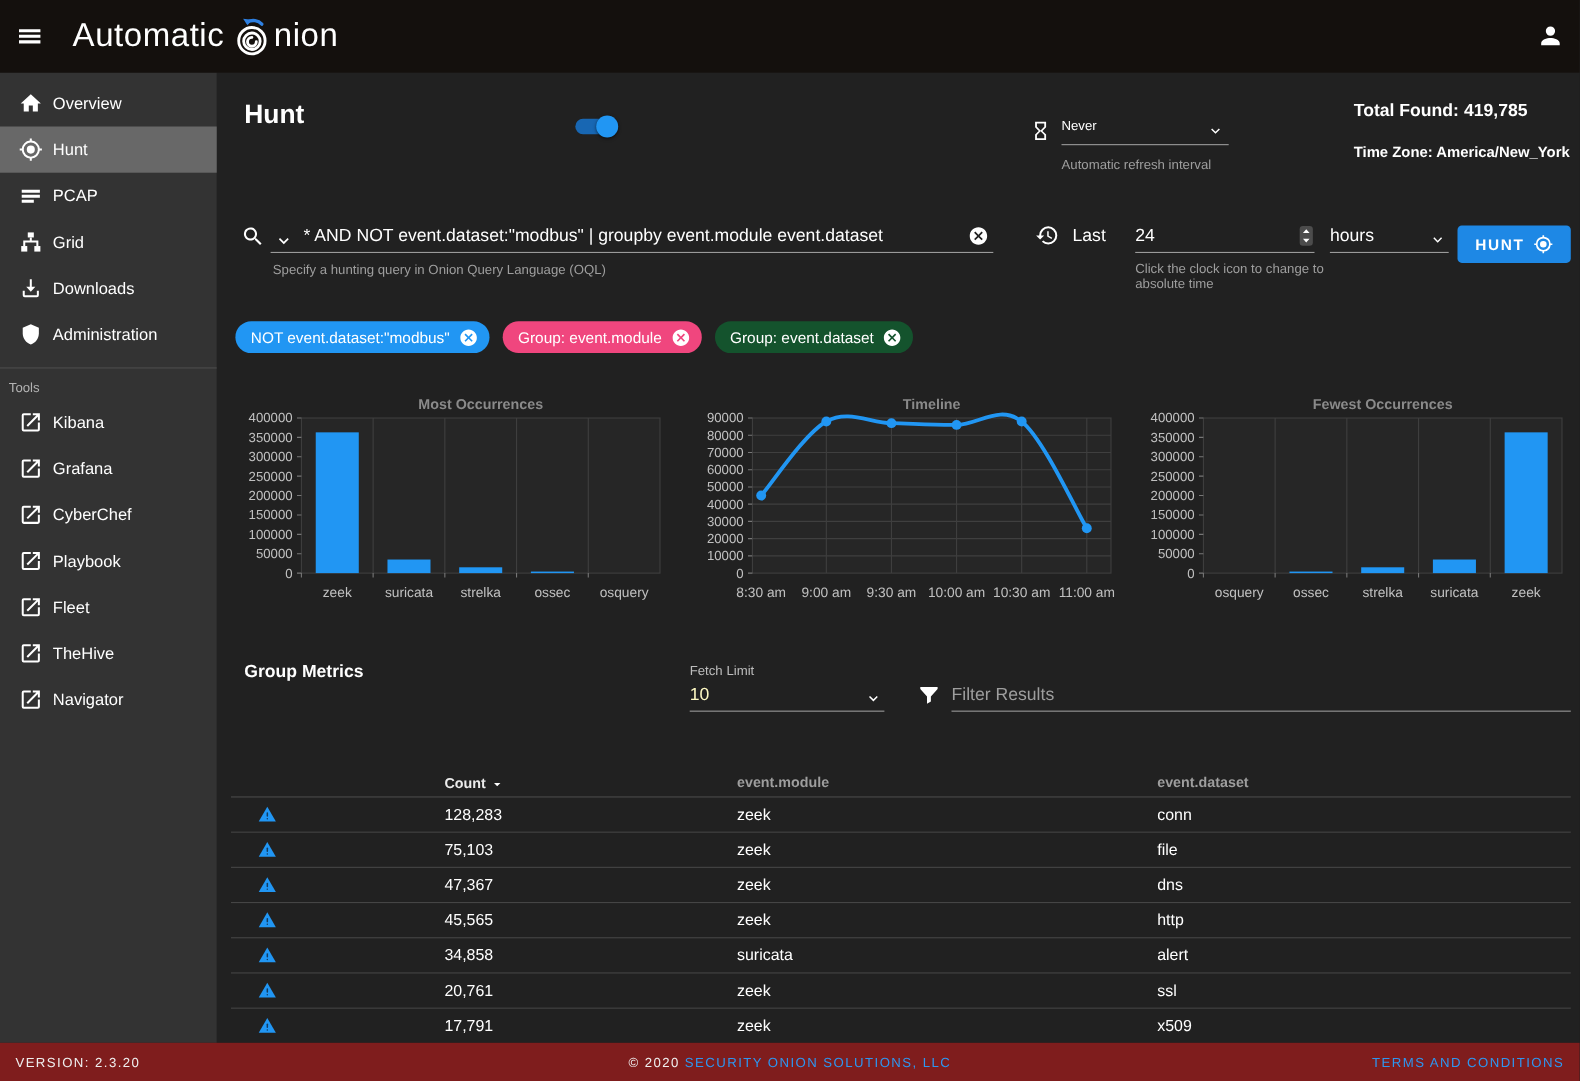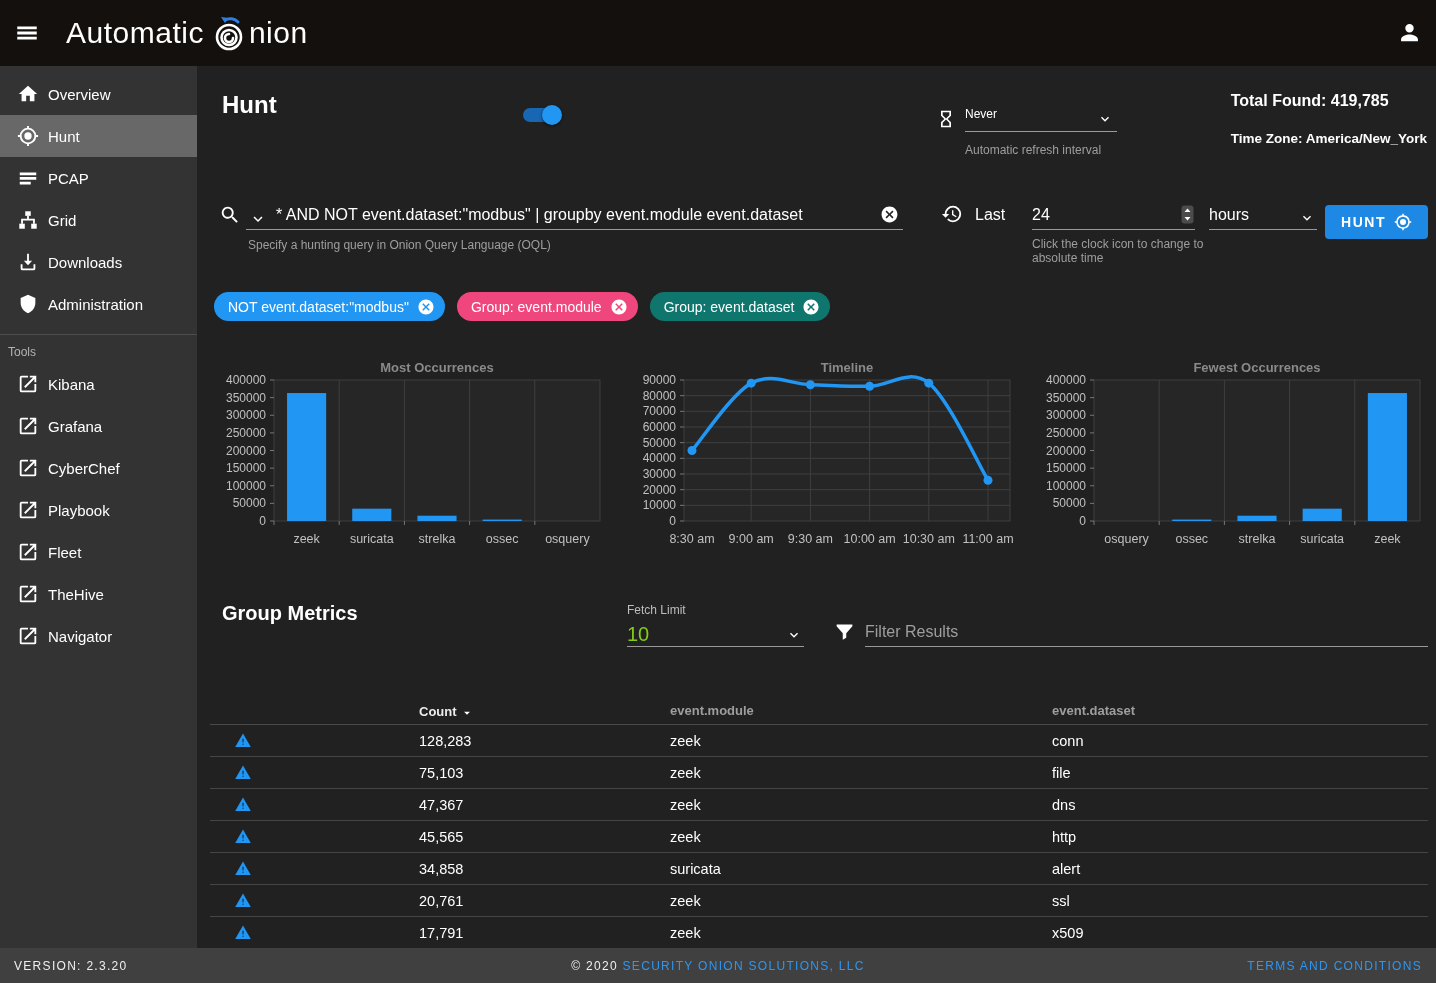--- a/index.html
+++ b/index.html
@@ -18,21 +18,21 @@
   
   .sidebar { position:absolute; top:66px; left:0; width:197px; bottom:35px; background:#333333; z-index:2; }
   .side-item { position:relative; height:42px; display:flex; align-items:center; cursor:pointer; color:#fff;padding-left:16px; }
   .side-item.active { background:#686868; }
   .side-item .ic { position:absolute; left:17px; width:22px; height:22px; }
   .side-item .lbl { position:absolute; left:48px; font-size:15px; }
   .side-div { border-top:1px solid #4d4d4d; margin-top:9px; }
   .tools-label { color:#b3b3b3; font-size:12px; padding:10px 0 4px 8px; }
 
   
-  .footer { position:absolute; left:0; bottom:0; width:1436px; height:35px; background:#404040; z-index:8;
+  .footer { position:absolute; left:0; bottom:0; width:1436px; height:35px; background:#7f1d1d; z-index:8;
             color:#efefef; font-size:12px; letter-spacing:1.3px; }
   .footer .ver { position:absolute; left:14px; top:11px; }
   .footer .mid { position:absolute; left:0; right:0; top:11px; text-align:center; }
   .footer a, .flink { color:#2e96f0; text-decoration:none; cursor:pointer; }
   .footer .terms { position:absolute; right:14px; top:11px; }
 
   
   .content { position:absolute; left:197px; top:66px; right:0; bottom:35px; background:#212121; overflow:hidden; }
   .page-title { position:absolute; left:25px; top:25px; font-size:24px; font-weight:bold; color:#fff; }
 
@@ -80,40 +80,40 @@
   .chips { position:absolute; left:17px; top:226px; display:flex; gap:12px; }
   .chip { height:29px; border-radius:15px; display:flex; align-items:center; padding:0 10px 0 14px;
           color:#fff; font-size:14px; cursor:pointer; }
   .chip .chip-x { margin-left:8px; width:18px; height:18px; cursor:pointer; }
 
   
   .charts-row { position:absolute; left:13px; top:290px; right:8px; display:flex; gap:11px; }
   .chart-panel { flex:1; height:196px; }
 
   
-  .gm-title { position:absolute; left:25px; top:536px; font-size:20px; font-weight:bold; color:#fff; }
+  .gm-title { position:absolute; left:25px; top:536px; font-size:16px; font-weight:bold; color:#fff; }
   .fetch-label { position:absolute; left:430px; top:537px; color:#bdbdbd; font-size:12px; }
   .fetch-select { position:absolute; left:430px; top:555px; width:177px; height:26px;
-                  border-bottom:1px solid #9a9a9a; color:#84cc16; font-size:20px; cursor:pointer; }
+                  border-bottom:1px solid #9a9a9a; color:#fef9c3; font-size:16px; cursor:pointer; }
   .fetch-select .chev { position:absolute; right:2px; top:6px; }
   .funnel-ic { position:absolute; left:637px; top:555px; width:21px; height:21px; }
   .filter-input { position:absolute; left:668px; top:551px; width:563px; height:30px; background:transparent;
                   border:none; border-bottom:1px solid #9a9a9a; outline:none; color:#fff; font-size:16px;
                   font-family:"Liberation Sans",sans-serif; }
   .filter-input::placeholder { color:#9e9e9e; opacity:1; }
 
   
   .gtable { position:absolute; left:13px; top:630px; right:8px; }
   .thead { position:relative; height:29px; border-bottom:1px solid #4a4a4a; }
   .thead .h { position:absolute; top:7px; font-size:13px; font-weight:bold; color:#9e9e9e; }
   .thead .h.count { color:#ececec; display:flex; align-items:center; gap:3px; cursor:pointer; }
   .trow { position:relative; height:32px; border-bottom:1px solid #454545; cursor:pointer; }
   .trow .warn { position:absolute; left:24px; top:7px; width:18px; height:17px; cursor:pointer; }
   .trow .cell { position:absolute; top:8px; font-size:14.5px; color:#fff; }
-  .c-count { left:209px; } .c-module { left:460px; } .c-dataset { left:842px; }
+  .c-count { left:194px; } .c-module { left:460px; } .c-dataset { left:842px; }
 </style>
 </head>
 <body>
 
 <div class="appbar">
   <div class="hamburger">
     <svg viewBox="0 0 24 24" width="26" height="26">
         <path fill="#fff" d="M3 6h18v2.6H3zM3 10.7h18v2.6H3zM3 15.4h18v2.6H3z"></path>
       </svg>
   </div>
@@ -338,21 +338,21 @@
         </span>
     </div>
     <div class="chip" style="background: rgb(240, 70, 126);">
       <span>Group: event.module</span>
       <span class="chip-x">
           <svg viewBox="0 0 24 24" width="18" height="18">
             <path fill="#fff" d="M12 2C6.47 2 2 6.47 2 12s4.47 10 10 10 10-4.47 10-10S17.53 2 12 2zm5 13.59L15.59 17 12 13.41 8.41 17 7 15.59 10.59 12 7 8.41 8.41 7 12 10.59 15.59 7 17 8.41 13.41 12 17 15.59z"></path>
           </svg>
         </span>
     </div>
-    <div class="chip" style="background: #0f766e;">
+    <div class="chip" style="background: #14532d;">
       <span>Group: event.dataset</span>
       <span class="chip-x">
           <svg viewBox="0 0 24 24" width="18" height="18">
             <path fill="#fff" d="M12 2C6.47 2 2 6.47 2 12s4.47 10 10 10 10-4.47 10-10S17.53 2 12 2zm5 13.59L15.59 17 12 13.41 8.41 17 7 15.59 10.59 12 7 8.41 8.41 7 12 10.59 15.59 7 17 8.41 13.41 12 17 15.59z"></path>
           </svg>
         </span>
     </div>
   </div>
 
   <div class="charts-row">

